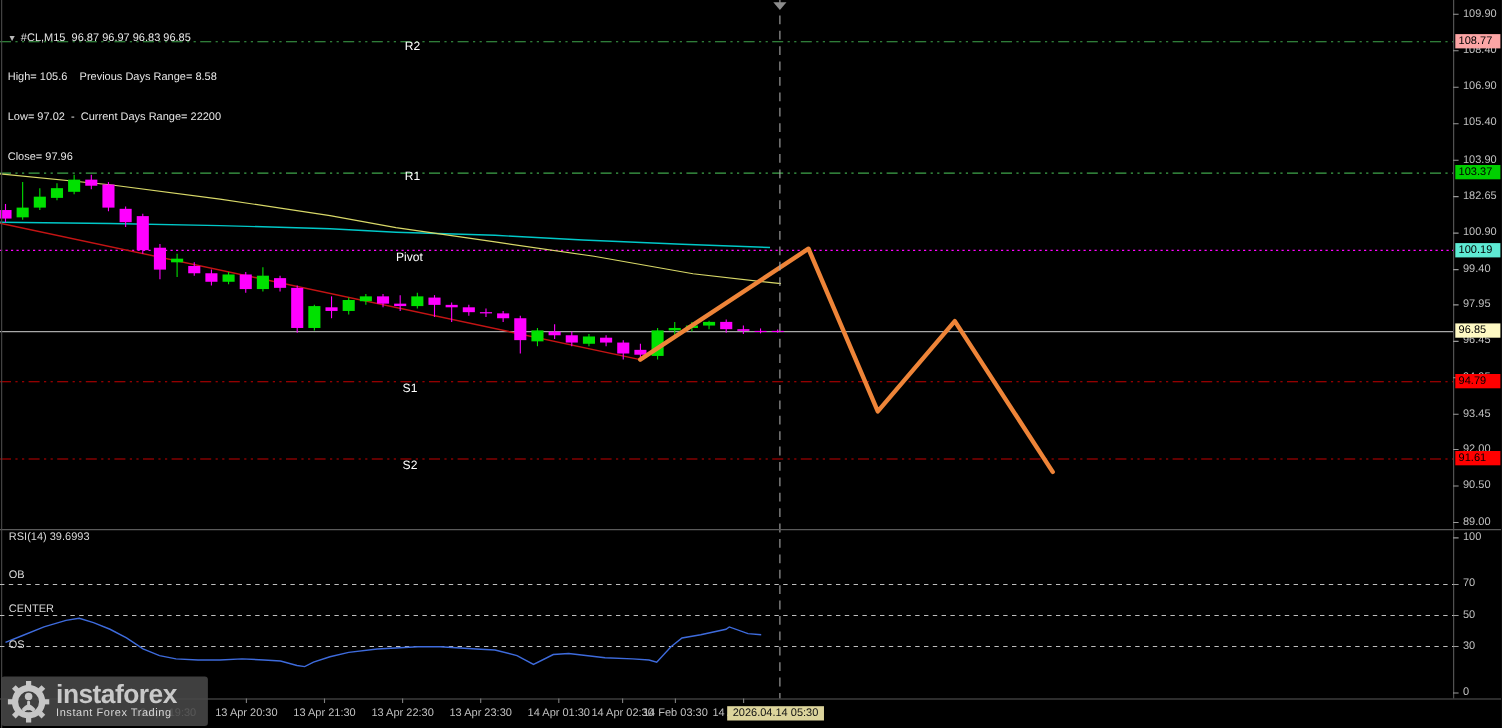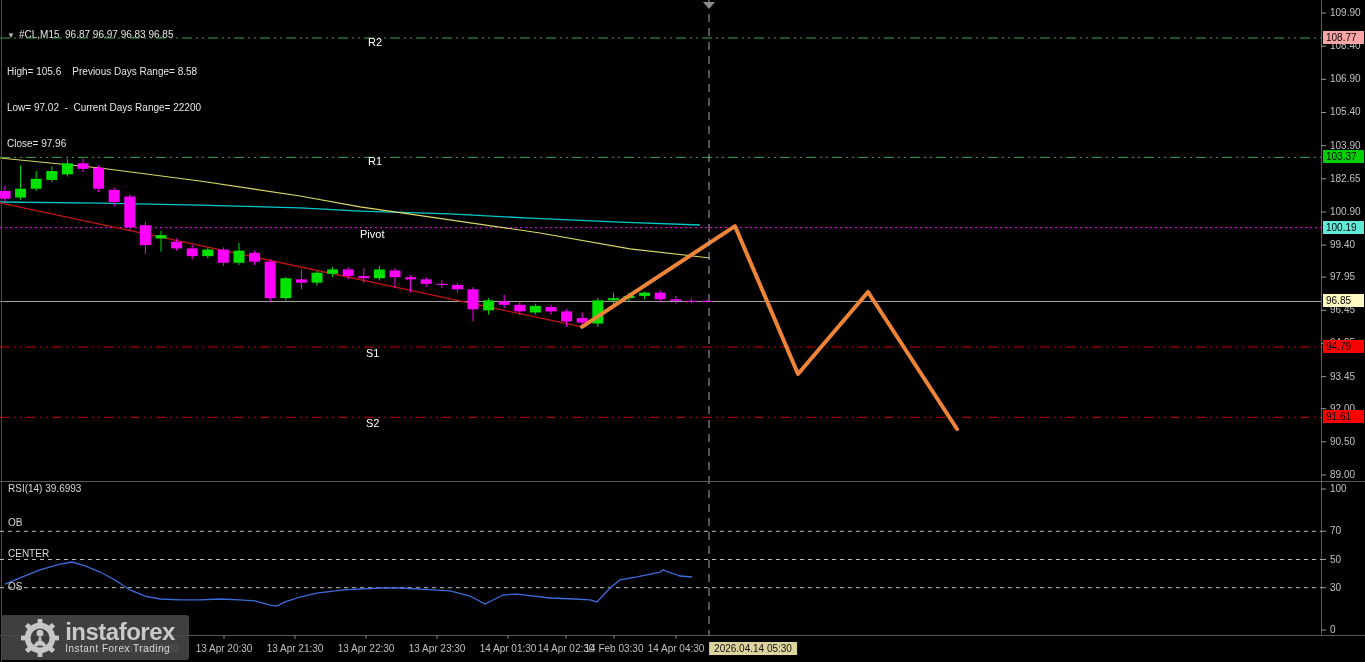--- a/index.html
+++ b/index.html
@@ -6,23 +6,23 @@
   .win{position:relative;width:1365px;height:662px;background:#000;overflow:hidden;
        font-family:"Liberation Sans",sans-serif;-webkit-font-smoothing:none;}
   svg#cv{position:absolute;left:0;top:0;z-index:2;pointer-events:none;}
   .info{position:absolute;left:7px;top:5px;z-index:1;color:#e6e6e6;font-size:10px;line-height:12px;white-space:pre;}
   .info .tri{color:#b8b8b8;font-size:8px;margin-right:4px;}
   .plabel{position:absolute;z-index:3;color:#fff;font-size:11px;}
   .rlabel{position:absolute;z-index:3;color:#d8d8d8;font-size:10px;left:8px;}
   .axis-label{position:absolute;z-index:3;color:#c0c0c0;font-size:10px;left:1330px;}
   .badge{position:absolute;z-index:4;left:1323px;color:#000;font-size:10px;padding:1px 4px 1px 3px;min-width:34px;}
   .tlabel{position:absolute;z-index:3;color:#c0c0c0;font-size:10px;top:643px;transform:translateX(-50%);white-space:nowrap;}
-  .thl{position:absolute;z-index:4;top:642px;background:#dcd49c;color:#111;font-size:10px;padding:1px 5px;white-space:nowrap;transform:translateX(-50%);margin-left:48px;}
+  .thl{position:absolute;z-index:4;top:642px;background:#dcd49c;color:#111;font-size:10px;padding:1px 5px;white-space:nowrap;transform:translateX(-50%);}
   .logo{position:absolute;left:1px;top:615px;width:188px;height:45px;z-index:5;background:rgba(72,72,72,0.88);
-        border-radius:3px;display:flex;align-items:center;padding-left:6px;box-sizing:border-box;justify-content:center;}
+        border-radius:3px;display:flex;align-items:center;padding-left:6px;box-sizing:border-box;}
   .ltxt{margin-left:6px;}
   .lname{color:#c9c9c9;font-size:24px;font-weight:bold;line-height:22px;letter-spacing:-0.5px;}
   .ltag{color:#d7d7d7;font-size:10px;margin-top:0px;letter-spacing:0.5px;}
 </style>
 </head>
 <body>
 
 <div class="win">
 
   <div class="info">

